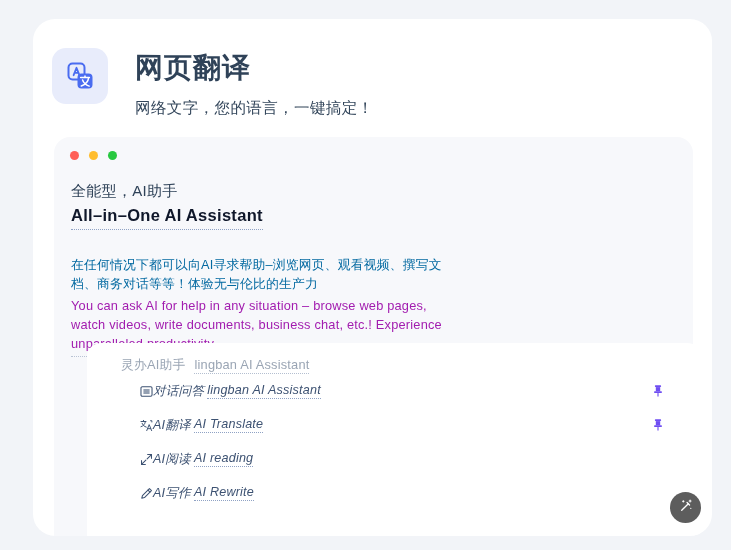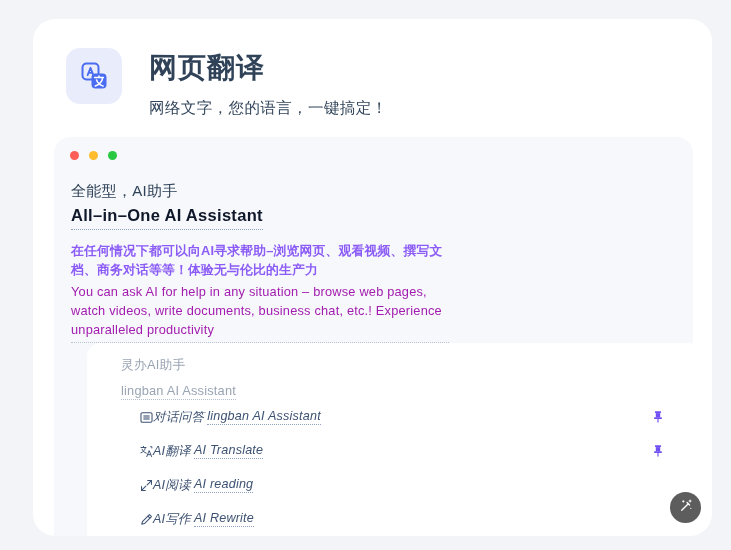--- a/index.html
+++ b/index.html
@@ -24,21 +24,21 @@
     width: 679px;
     height: 517px;
     background: #ffffff;
     border-radius: 22px;
     overflow: hidden;
   }
 
   
   .header {
     position: absolute;
-    left: 33px;
+    left: 19px;
     top: 29px;
     display: flex;
     align-items: flex-start;
     gap: 27px;
   }
 
   .app-icon {
     width: 56px;
     height: 56px;
     border-radius: 14px;
@@ -110,27 +110,26 @@
     font-weight: bold;
     color: #0f172a;
     letter-spacing: 0.3px;
     line-height: 1.55;
     display: inline-block;
     border-bottom: 1.5px dotted #8fa2c4;
     padding-bottom: 1px;
   }
 
   .desc-zh {
-    margin-top: 12px;
+    margin-top: 26px;
     font-size: 12.8px;
-    color: #8b5cf6;
+    color: #0369a1;
     line-height: 1.48;
     letter-spacing: 0.2px;
     max-width: 378px;
-    font-weight: bold;
   }
 
   .desc-en {
     margin-top: 3px;
     font-size: 12.8px;
     color: #a21caf;
     line-height: 1.48;
     letter-spacing: 0.2px;
     max-width: 378px;
     display: inline-block;
@@ -148,21 +147,20 @@
     background: #ffffff;
     border-radius: 14px 14px 0 0;
     overflow: hidden;
   }
 
   .list-head {
     display: flex;
     align-items: baseline;
     gap: 9px;
     padding: 14px 0 0 34px;
-    flex-direction: column;
   }
   .list-head-zh {
     font-size: 12.8px;
     color: #9aa5b4;
     letter-spacing: 0.2px;
   }
   .list-head-en {
     font-size: 12.8px;
     color: #9aa5b4;
     letter-spacing: 0.2px;

